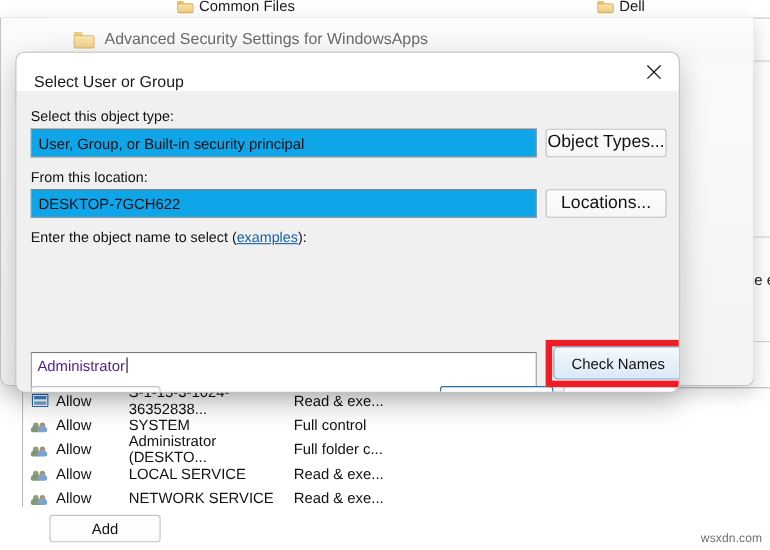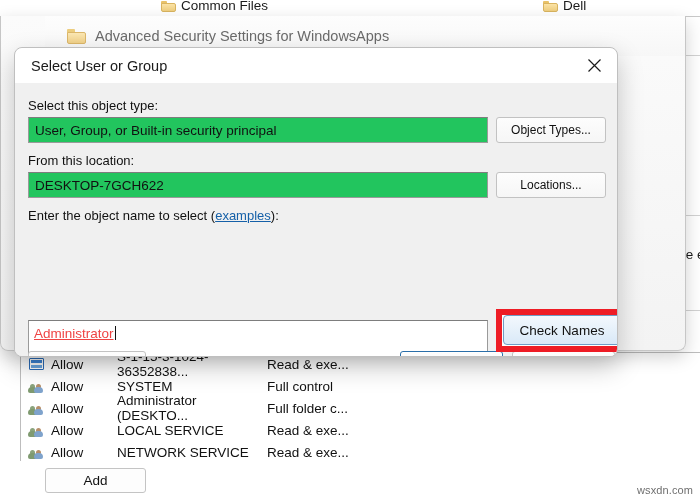--- a/index.html
+++ b/index.html
@@ -141,21 +141,21 @@
     background:#f0f0f0;
     border:1px solid #bfbfbf;
     border-radius:8px;
     box-shadow:0 10px 26px rgba(0,0,0,.22);
     overflow:hidden;
     box-sizing:border-box;
   }
   #modal-titlebar{
     position:absolute;left:0;top:0;width:100%;height:35px;
     background:#ffffff;border-radius:7px 7px 0 0;
-    display:flex;align-items:center;
+    display:flex;align-items:flex-end;
   }
   #modal-title{
     margin-left:16px;font-size:14.5px;color:#1b1b1b;white-space:nowrap;
   }
   #modal-close{
     position:absolute;right:0;top:0;width:46px;height:35px;
     display:flex;align-items:center;justify-content:center;
     border-radius:0 7px 0 0;
   }
   #modal-close svg{display:block;}
@@ -163,46 +163,45 @@
   #modal-body{
     position:absolute;left:0;top:35px;width:100%;height:275px;
     background:#f0f0f0;
   }
 
   .lbl{
     position:absolute;font-size:13px;color:#111;white-space:nowrap;
   }
 
   .field{
-    position:absolute;background:#22c55e;
+    position:absolute;background:#0ea5e9;
     border:1px solid #9a9a9a;border-top-color:#7d7d7d;
     box-sizing:border-box;
     font-size:13.5px;color:#111;
     display:flex;align-items:center;padding-left:6px;
     white-space:nowrap;overflow:hidden;
   }
 
   .std-btn{
     position:absolute;background:linear-gradient(#fdfdfd,#f6f6f6);
     border:1px solid #c2c2c2;border-radius:3px;
-    font-family:"Liberation Sans",sans-serif;font-size:12px;color:#111;
+    font-family:"Liberation Sans",sans-serif;font-size:16px;color:#111;
     display:flex;align-items:center;justify-content:center;
     box-sizing:border-box;white-space:nowrap;
   }
   .std-btn.default{border:1px solid #2a6ea9;box-shadow:inset 0 0 0 1px #ffffff;}
 
   #name-box{
     position:absolute;left:13px;top:237px;width:460px;height:68px;
     background:#ffffff;border:1px solid #9a9a9a;border-top-color:#7d7d7d;
     box-sizing:border-box;padding:3px 0 0 5px;
   }
   #name-value{
-    font-size:13.5px;color:#ef4444;line-height:16px;display:inline-block;
+    font-size:13.5px;color:#4c1d95;line-height:16px;display:inline-block;
     white-space:nowrap;
-    text-decoration:underline;
   }
   #caret{
     display:inline-block;width:1px;height:14px;background:#111;
     vertical-align:-2px;margin-left:1px;
   }
 
   #examples-link{color:#1560a8;text-decoration:underline;cursor:pointer;text-align:center;}
 
   #check-names-highlight{
     position:absolute;left:481px;top:226px;width:132px;height:43px;

